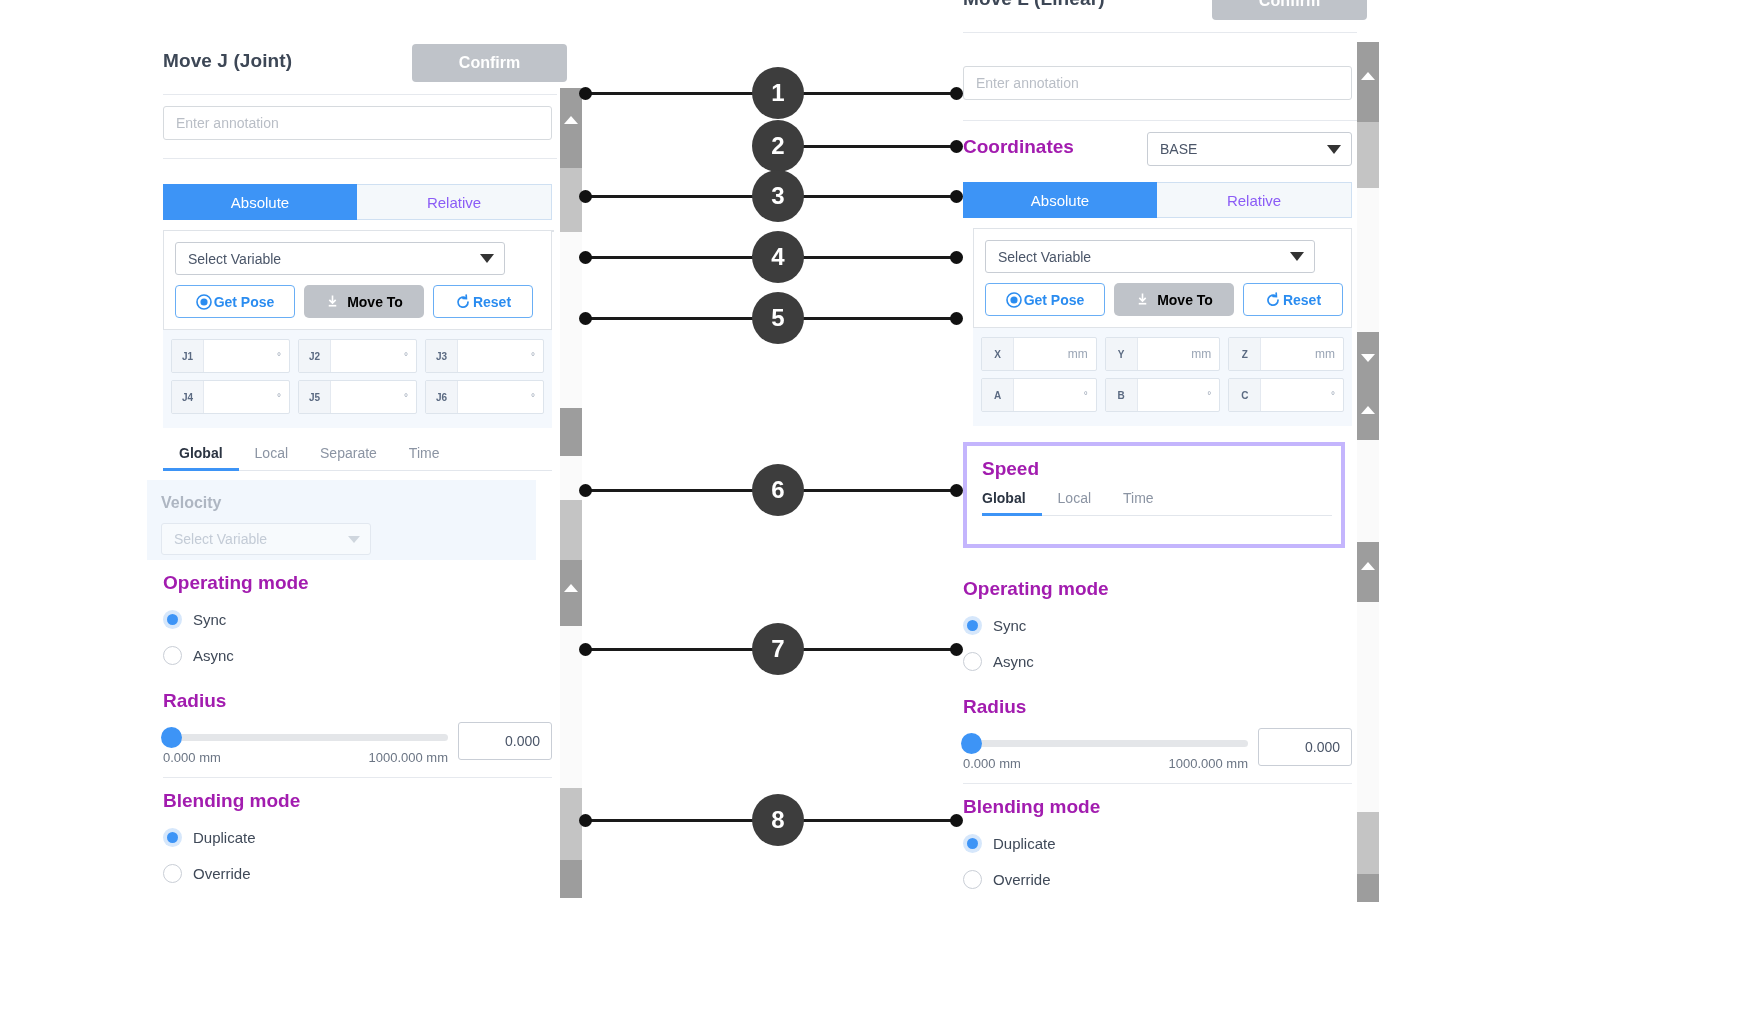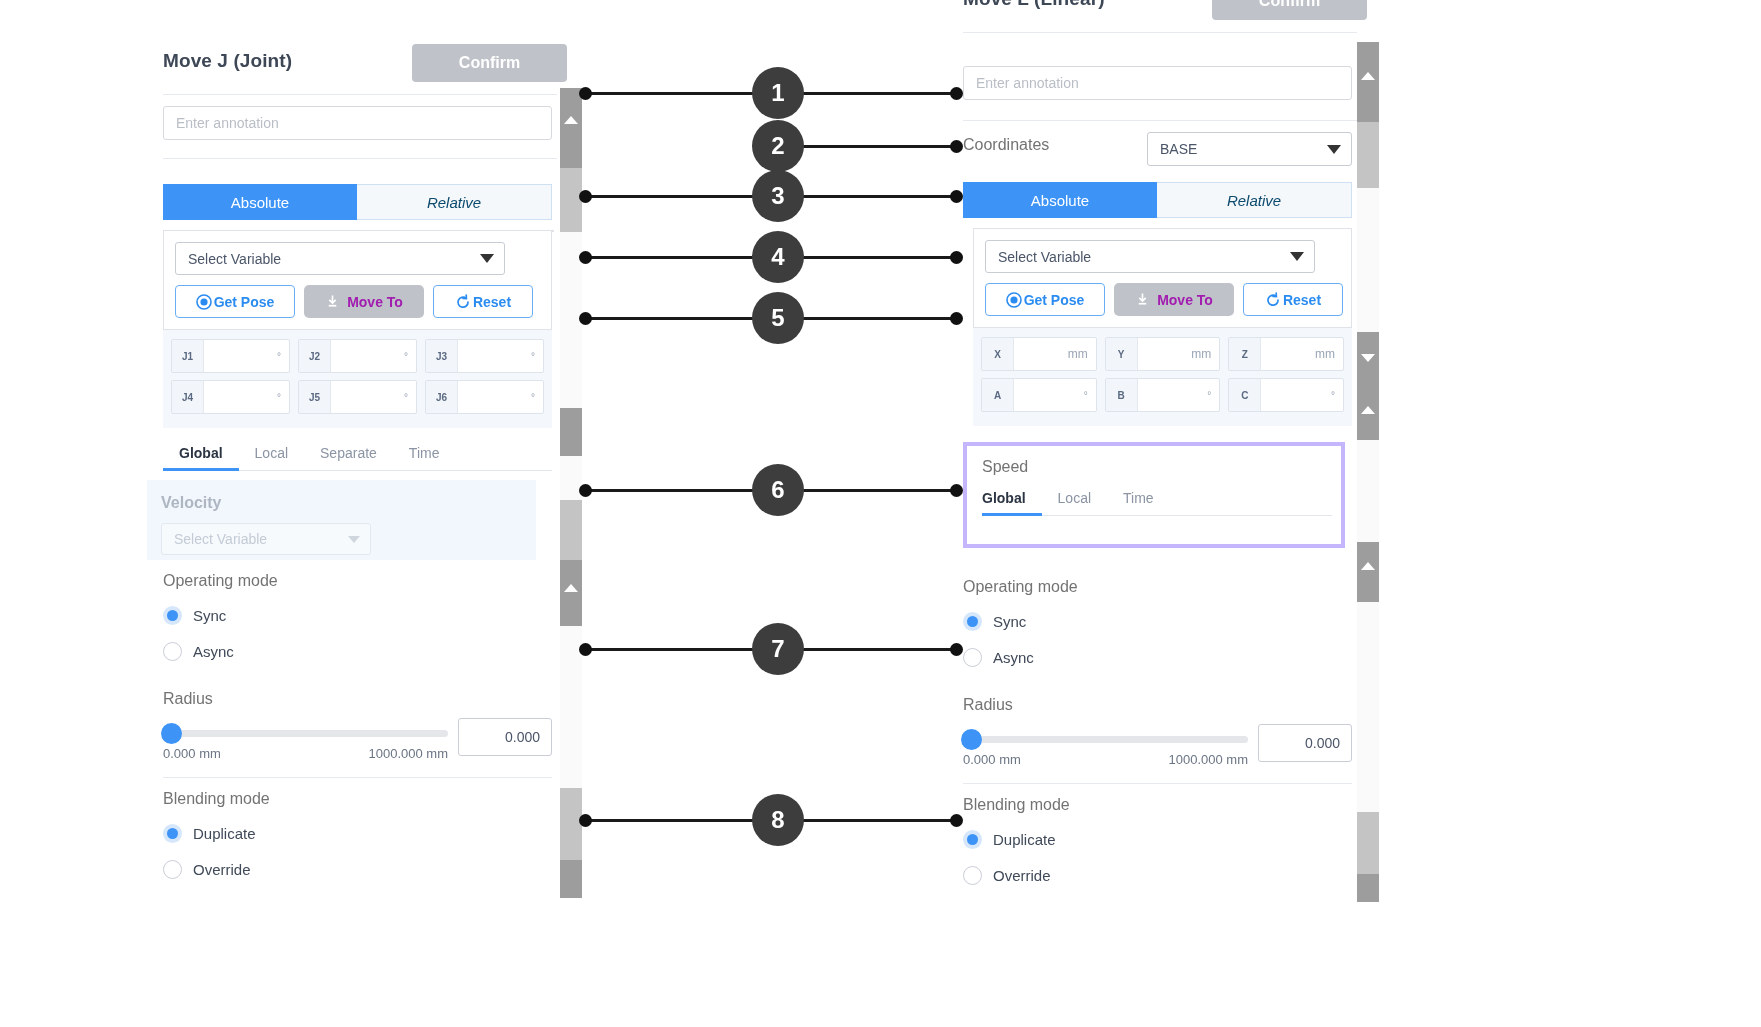--- a/index.html
+++ b/index.html
@@ -24,21 +24,21 @@
     border:1px solid #d6dade;border-radius:3px;background:#fff;
     display:flex;align-items:center;padding-left:12px;
     font-size:14px;color:#b9bec6;box-sizing:border-box;
   }
   .seg{display:flex;width:100%;height:36px;box-sizing:border-box;}
   .seg>div{
     flex:1;display:flex;align-items:center;justify-content:center;
     font-size:15px;box-sizing:border-box;
   }
   .seg .on{background:#3d94f6;color:#fff;text-align:right;}
-  .seg .off{background:#f4f8fb;color:#0c4a6e;border:1px solid #cfe0f2;border-left:none;font-style:italic;}
+  .seg .off{background:#f4f8fb;color:#8b5cf6;border:1px solid #cfe0f2;border-left:none;}
 
   .varbox{
     border:1px solid #dfe3e8;background:#fff;box-sizing:border-box;
     position:relative;
   }
   .selectbar{
     border:1px solid #c8cdd4;border-radius:3px;background:#fff;
     display:flex;align-items:center;justify-content:space-between;
     padding:0 10px 0 12px;font-size:14px;color:#4a5568;box-sizing:border-box;
   }
@@ -46,21 +46,21 @@
   .caret.sm{border-left-width:6px;border-right-width:6px;border-top-width:7px;}
   .caret.mut{border-top-color:#cfd6de;}
 
   .btnrow{display:flex;gap:9px;}
   .obtn{
     border:1px solid #69aef5;border-radius:4px;background:#fff;color:#2a8cf0;
     font-size:14px;font-weight:bold;display:flex;align-items:center;
     justify-content:center;gap:2px;box-sizing:border-box;
   }
   .gbtn{
-    border:none;border-radius:5px;background:#bfc3c9;color:#a21caf;
+    border:none;border-radius:5px;background:#bfc3c9;color:#000000;
     font-size:14px;font-weight:bold;display:flex;align-items:center;
     justify-content:center;gap:7px;box-sizing:border-box;
   }
   .fieldgrid{background:#f4f8fd;box-sizing:border-box;padding:9px 8px;display:flex;flex-direction:column;gap:7px;}
   .frow{display:flex;gap:8px;}
   .fcell{
     flex:1;display:flex;align-items:center;border:1px solid #dde4ec;
     background:#fff;border-radius:2px;height:34px;box-sizing:border-box;overflow:hidden;
   }
   .fcell .lab{
@@ -79,21 +79,21 @@
     content:"";position:absolute;left:0;right:0;bottom:-1px;height:3px;background:#3d94f6;
   }
   .velbody{background:#f2f7fd;box-sizing:border-box;padding:14px 14px 0 14px;}
   .velttl{font-size:16px;font-weight:bold;color:#aeb6c2;}
   .velsel{
     margin-top:11px;border:1px solid #e2e8f0;background:#f7fafd;border-radius:3px;
     display:flex;align-items:center;justify-content:space-between;padding:0 10px 0 12px;
     font-size:14px;color:#c3cbd6;box-sizing:border-box;
   }
 
-  .sect-h{font-size:16px;font-weight:normal;color:#737373;}
+  .sect-h{font-size:19px;font-weight:bold;color:#a21caf;}
   .radio-row{display:flex;align-items:center;gap:11px;}
   .radio{width:19px;height:19px;border-radius:50%;box-sizing:border-box;position:relative;flex:0 0 auto;}
   .radio.off{border:1px solid #c9ced6;background:#fff;}
   .radio.on{background:#d6e7fb;border:none;}
   .radio.on:after{
     content:"";position:absolute;left:4px;top:4px;width:11px;height:11px;border-radius:50%;background:#3d94f6;
   }
   .radio-lbl{font-size:15px;color:#3f4958;}
 
   .slider-track{height:7px;border-radius:4px;background:#e4e6e9;position:relative;}

